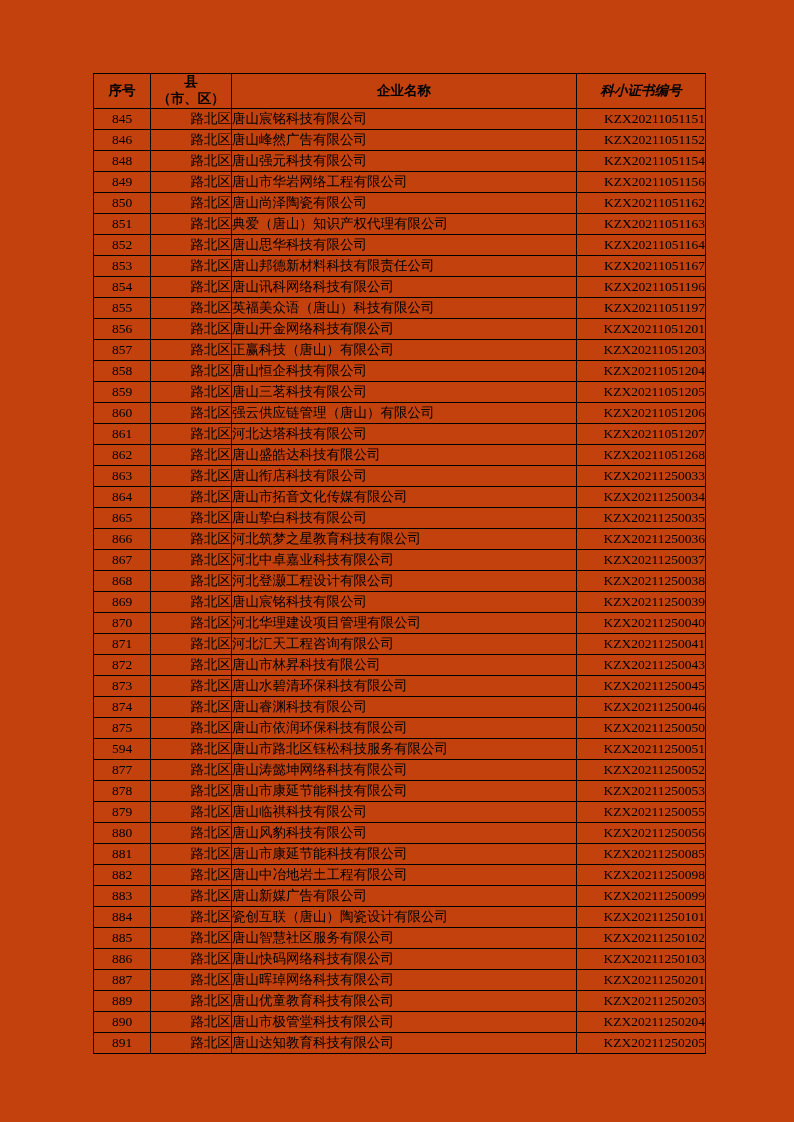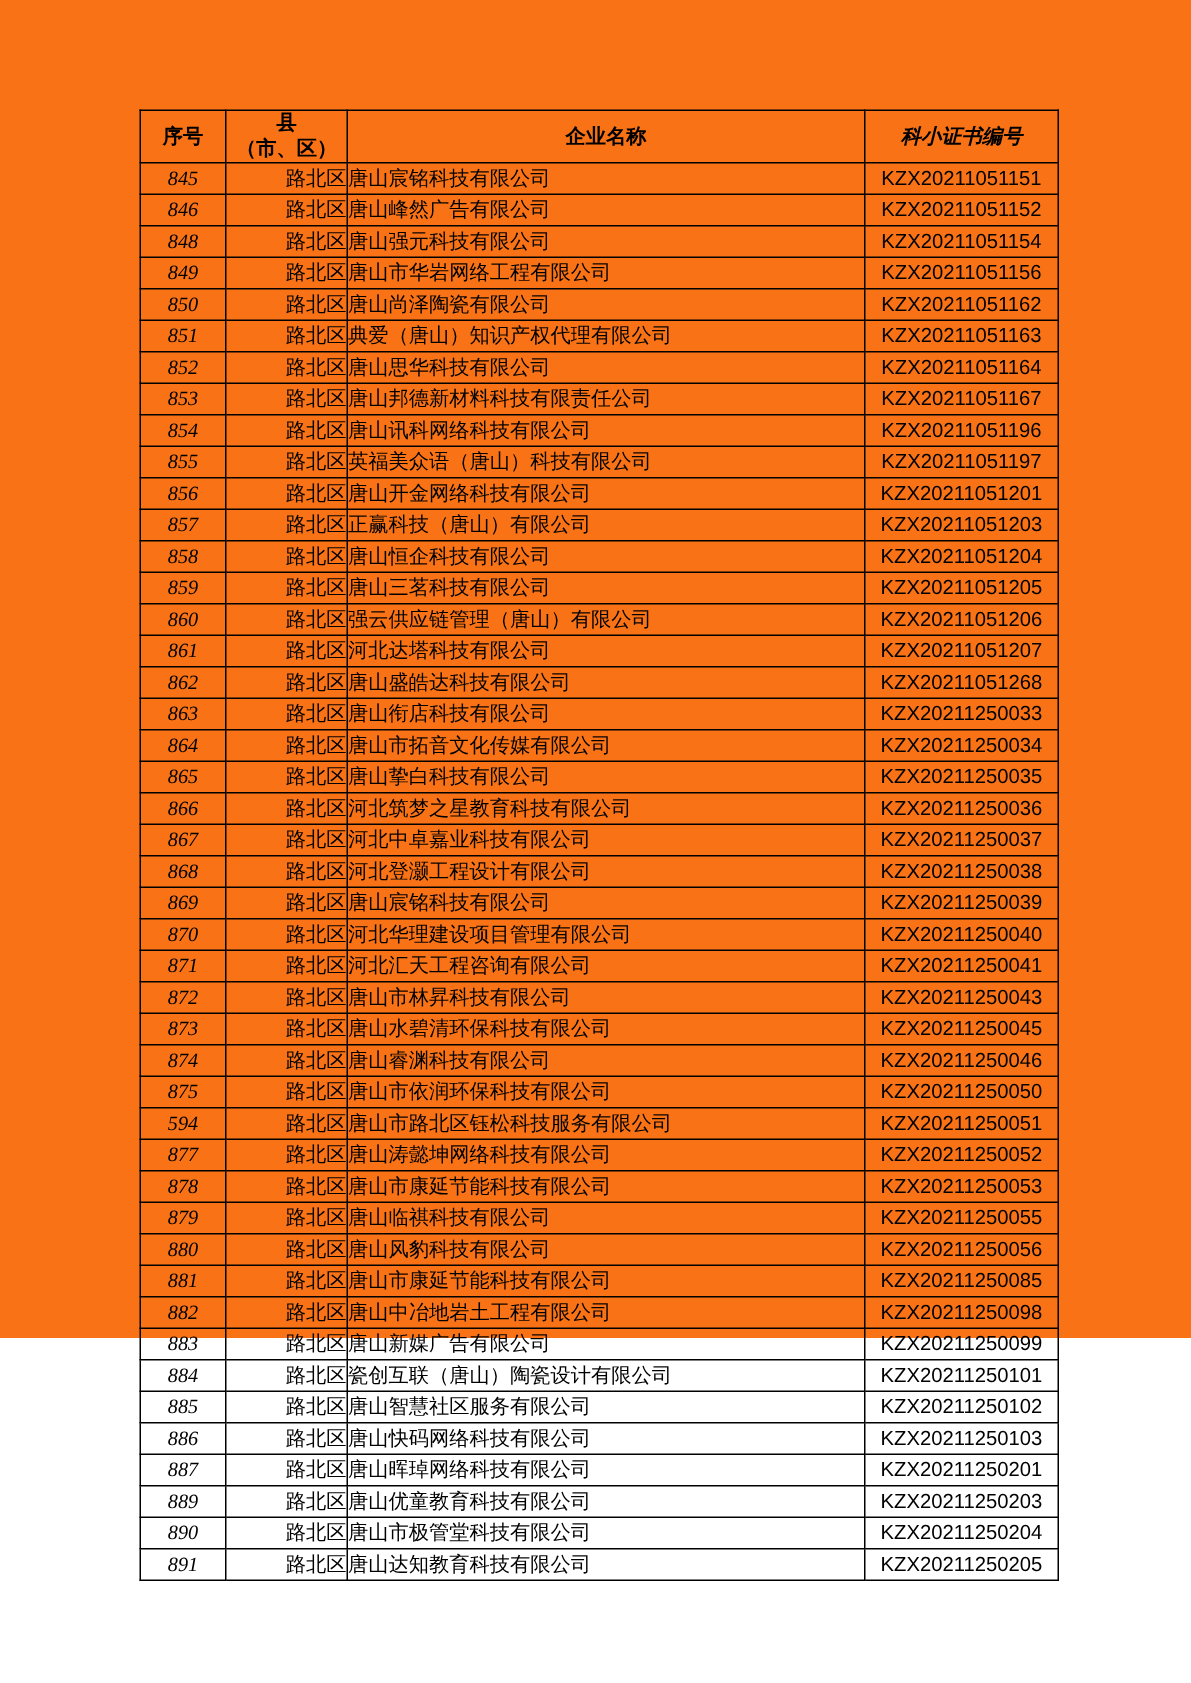--- a/index.html
+++ b/index.html
@@ -11,22 +11,22 @@
     width: 794px;
     height: 1122px;
     font-family: "Liberation Serif", "DejaVu Serif", serif;
     color: #000000;
     position: relative;
   }
   .page {
     position: absolute;
     left: 0; top: 0;
     width: 794px;
-    height: 892px;
-    background: #f97316;
+    height: 1122px;
+    background: #c2410c;
   }
   .table-wrap {
     position: absolute;
     left: 93px;
     top: 73px;
     width: 608px;
   }
   table.doc-table {
     border-collapse: collapse;
     width: 608px;
@@ -56,36 +56,35 @@
 
   .hdr-two-line {
     display: block;
     line-height: 1.25;
   }
 
   td.cell-seq {
     text-align: center;
     font-size: 13.5px;
     padding-right: 4px;
-    font-style: italic;
   }
   td.cell-county {
     text-align: right;
     font-size: 13.5px;
   }
   td.cell-name {
     text-align: left;
     padding-left: 6px;
     font-size: 13.5px;
   }
   td.cell-cert {
-    text-align: center;
+    text-align: right;
     padding-left: 4px;
     font-size: 13.5px;
-    font-family: Liberation Sans, sans-serif;
+    font-family: Liberation Serif, serif;
   }
 </style>
 </head>
 <body>
 
 <div class="page">
   <div class="table-wrap">
     <table class="doc-table">
       <thead>
         <tr>

